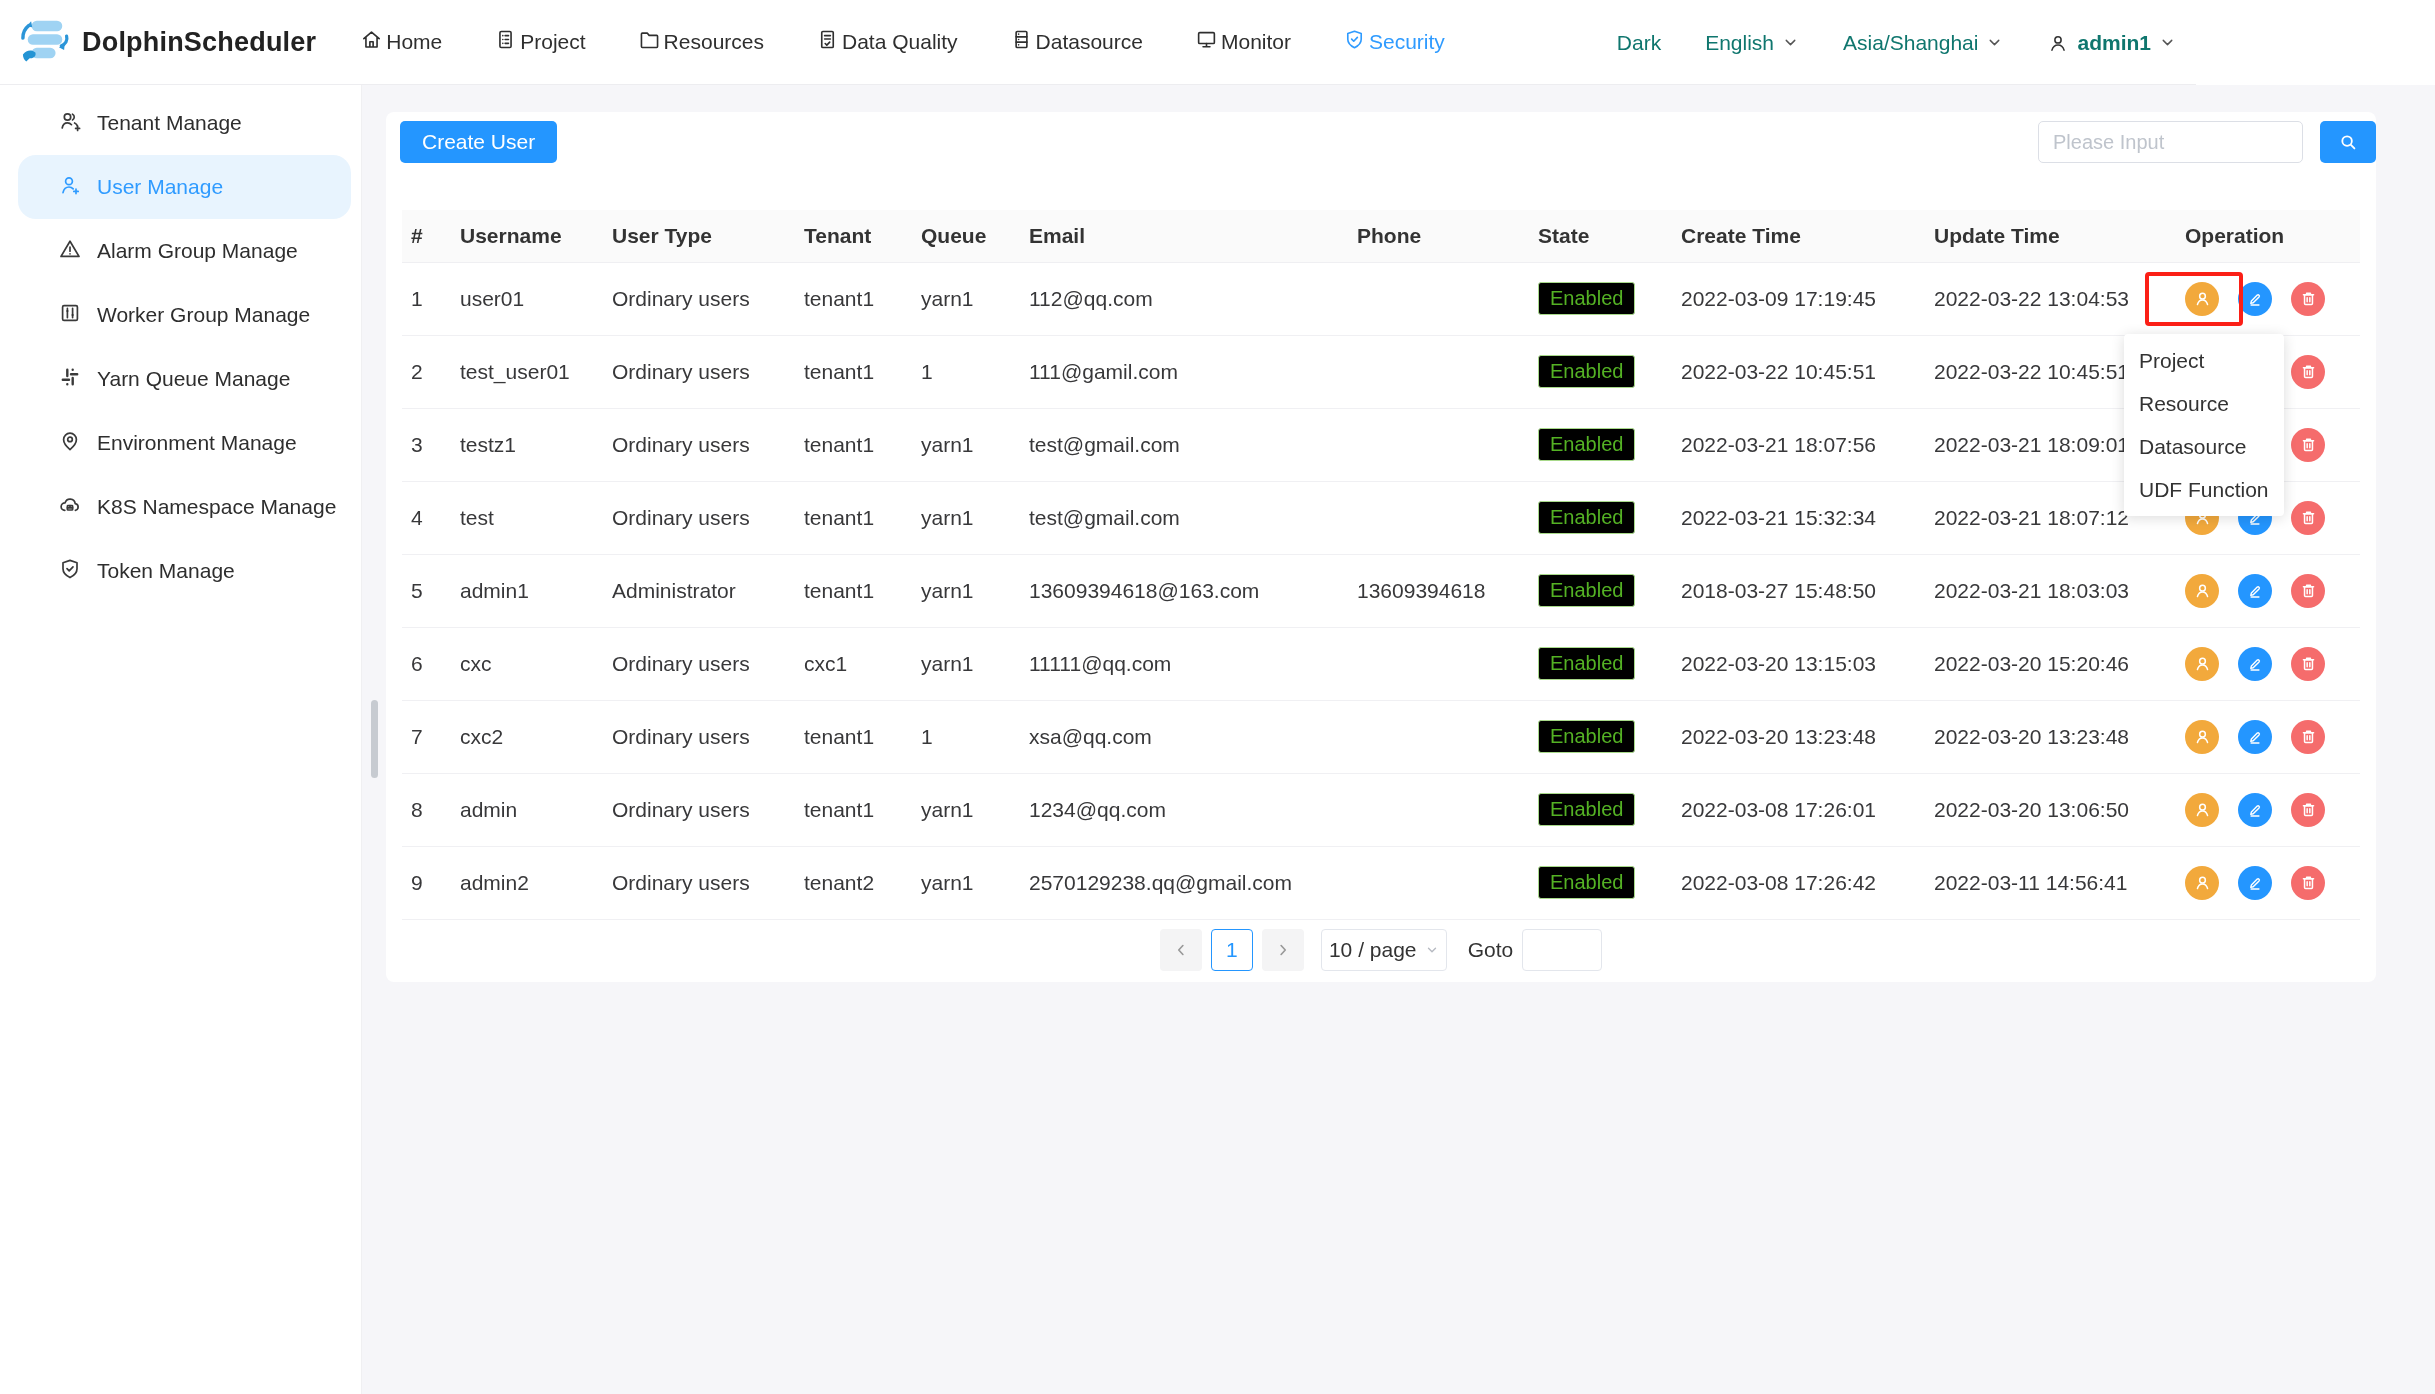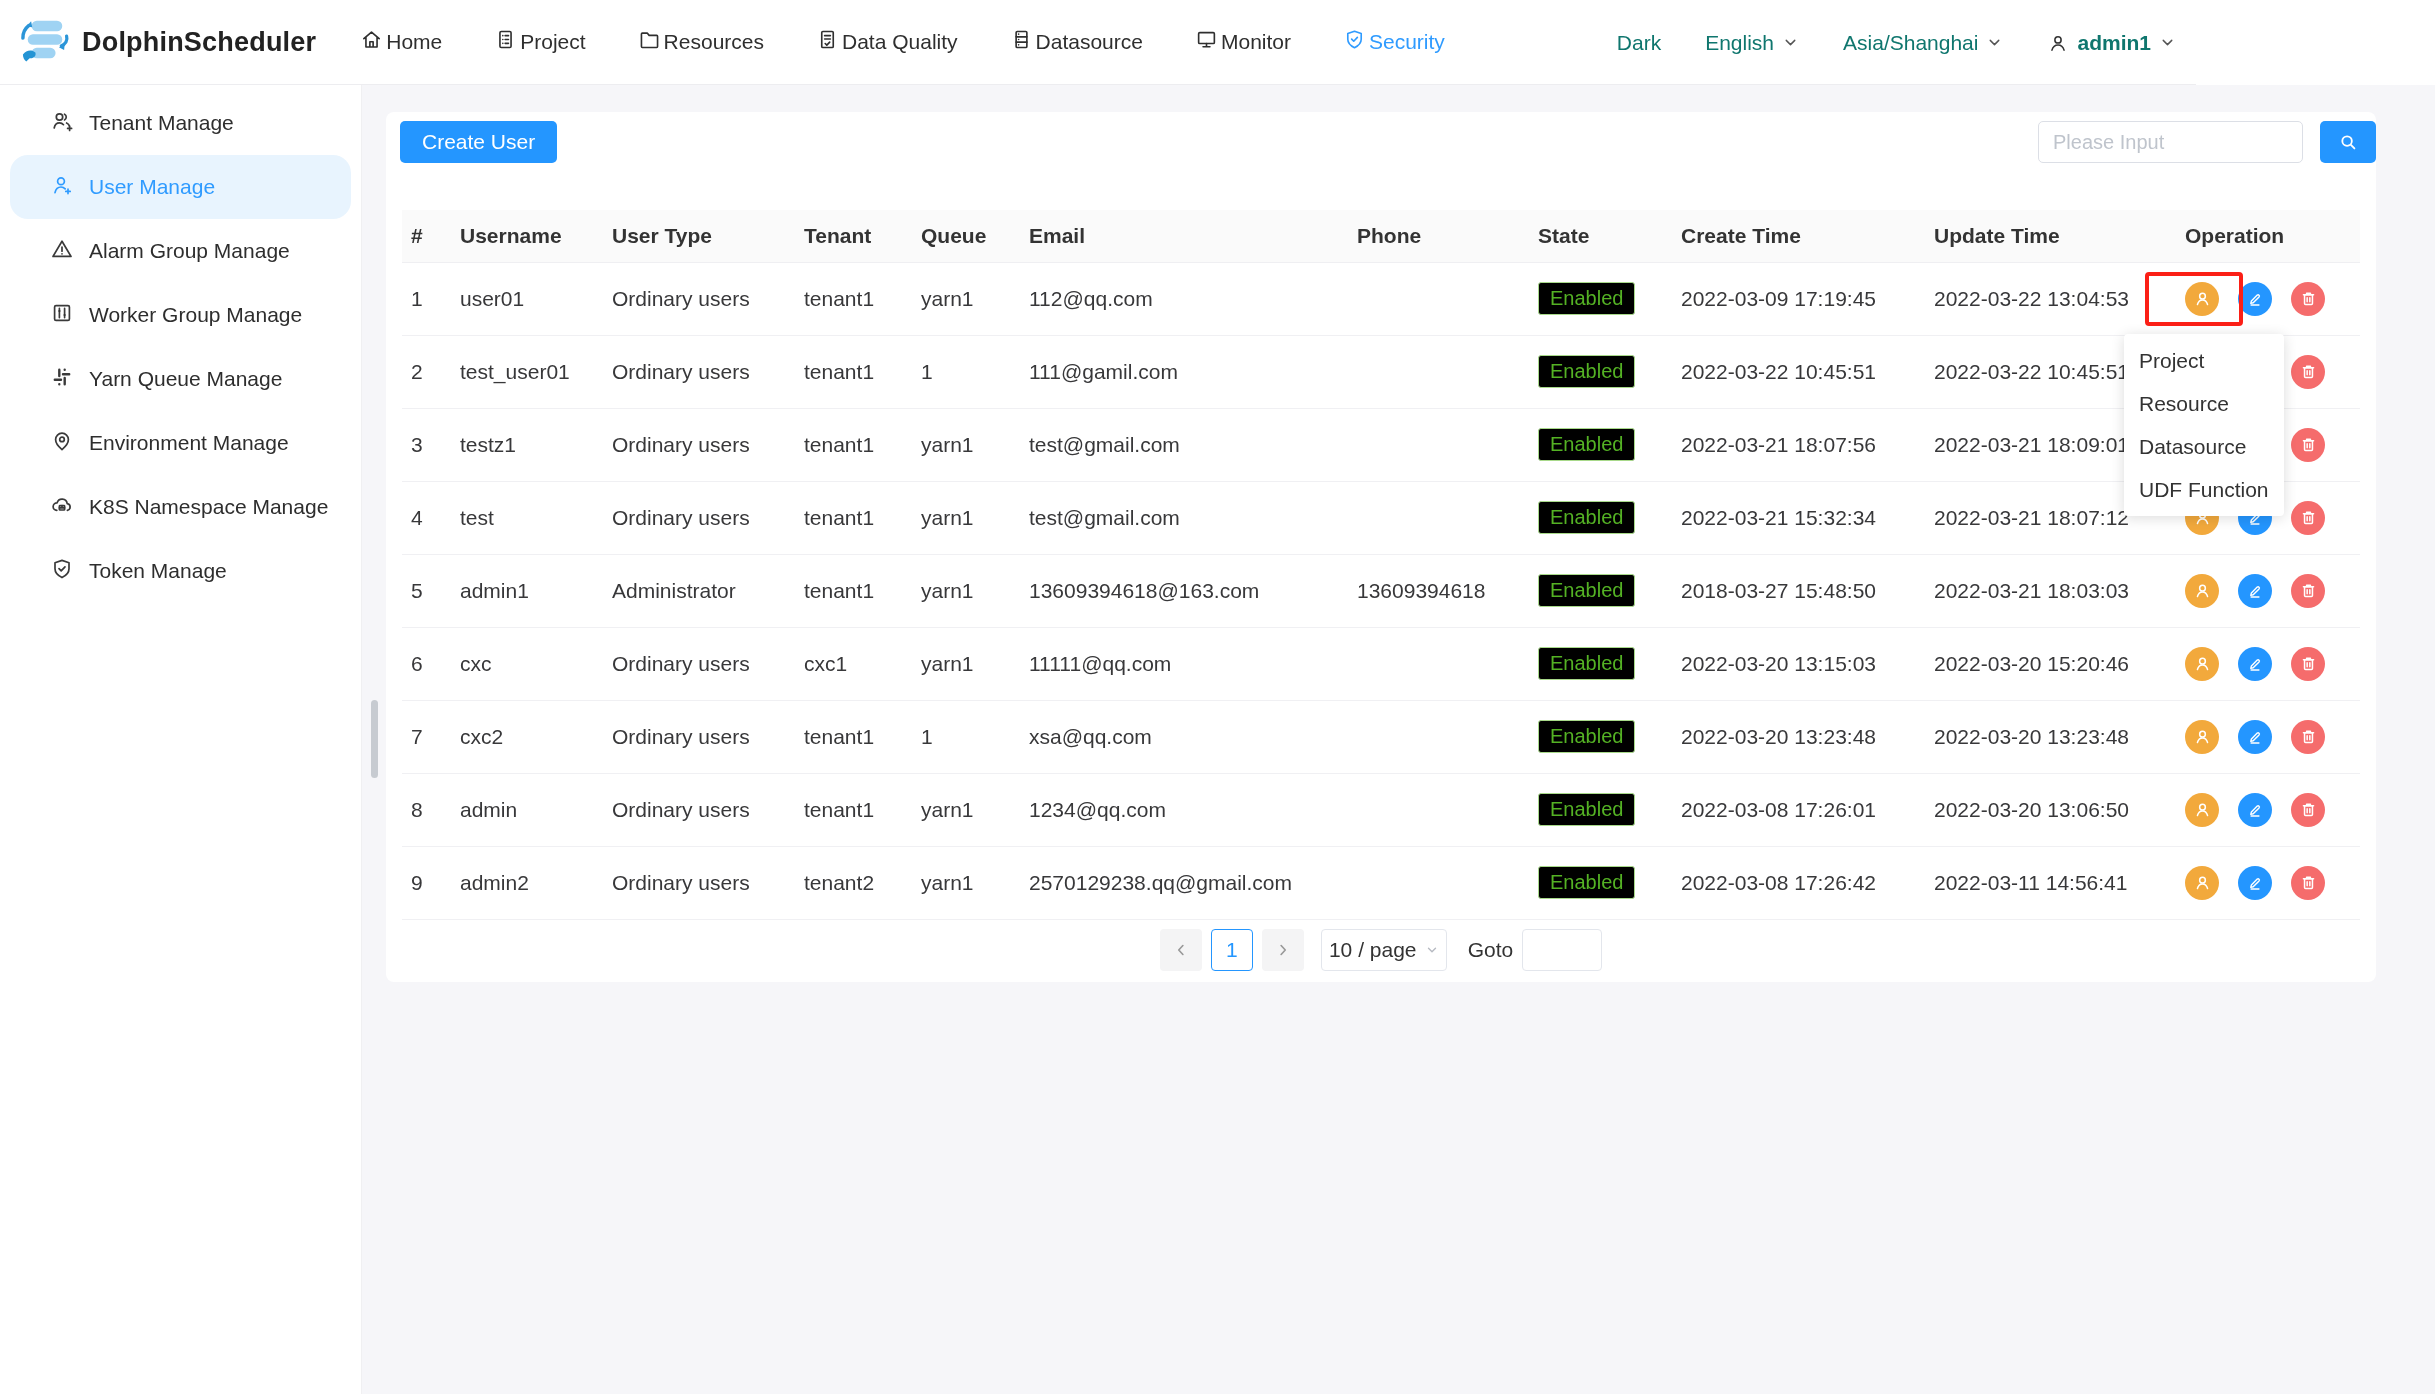--- a/index.html
+++ b/index.html
@@ -15,21 +15,21 @@
   .nav-item { display:flex; align-items:center; gap:3px; font-size:21px; color:#2f2f2f; cursor:pointer; }
   .nav-item svg { stroke:#2f2f2f; }
   .nav-item.active { color:#2f9bff; }
   .nav-item.active svg { stroke:#2f9bff; }
   .nav-right { position:absolute; right:20px; top:0; height:85px; display:flex; align-items:center; gap:44px; font-size:21px; color:#0f766e; }
   .nav-right .ctrl { display:flex; align-items:center; gap:8px; cursor:pointer; }
   .chev { width:17px; height:17px; stroke:#555; }
 
   
   .sidebar { position:absolute; left:0; top:85px; bottom:0; width:362px; background:#fff;
-    border-right:1px solid #f0f0f2; padding-top:6px; z-index:10; }
+    border-right:1px solid #f0f0f2; padding-top:6px; z-index:10;padding-left:8px; }
   .side-item { height:64px; display:flex; align-items:center; gap:15px; padding-left:50px;
     font-size:21px; color:#2e2e2e; cursor:pointer; }
   .side-item svg { stroke:#3a3a3a; flex:0 0 auto; }
   .side-item.active { background:#e8f4fe; color:#2f9bff; border-radius:18px; margin:0 10px; padding-left:40px; }
   .side-item.active svg { stroke:#2f9bff; }
   .scroll-pill { position:absolute; left:371px; top:700px; width:7px; height:78px; border-radius:4px;
     background:#c7cbd1; z-index:15; }
 
   
   .content { position:absolute; left:362px; top:85px; right:0; bottom:0; background:#f6f6f9; }

